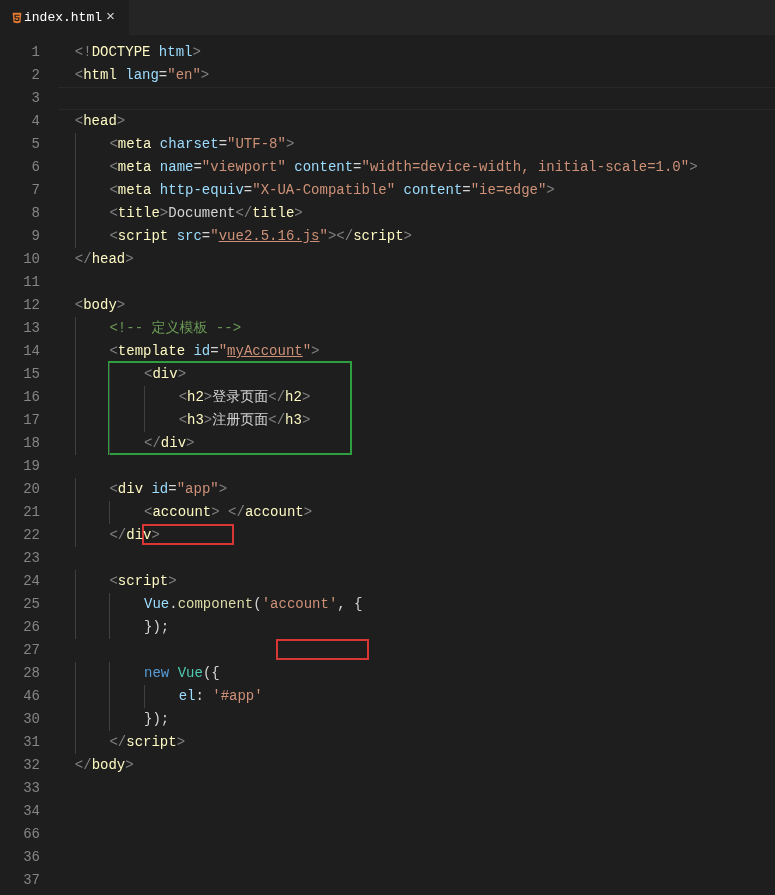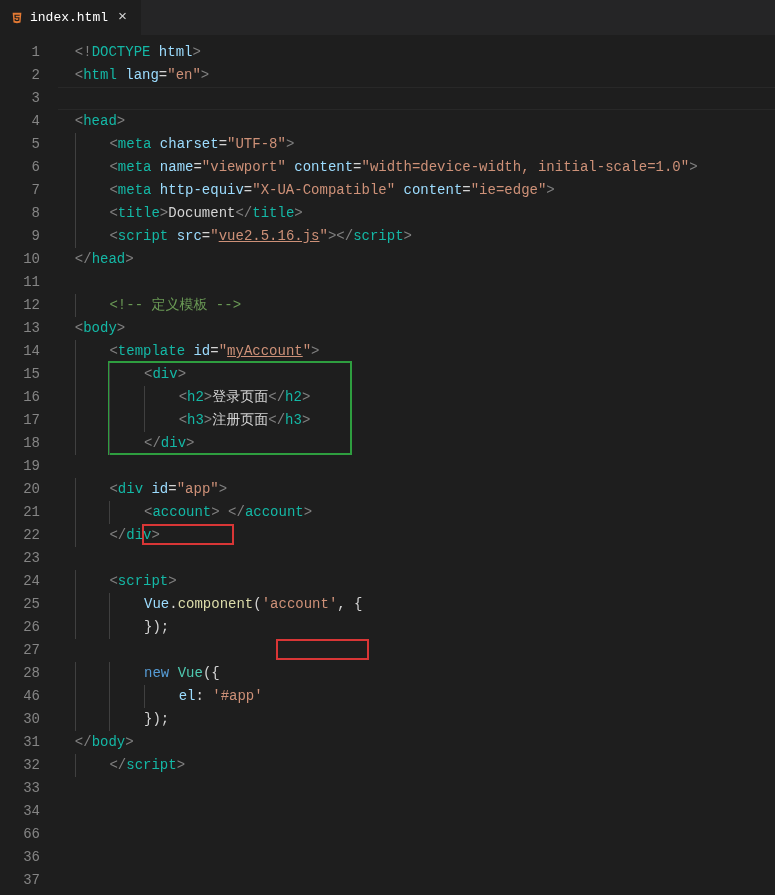--- a/index.html
+++ b/index.html
@@ -16,21 +16,21 @@
   background: #252526;
   height: 35px;
   display: flex;
   align-items: stretch;
 }
 .tab {
   background: #1e1e1e;
   display: flex;
   align-items: center;
   padding: 12px 10px;
-  gap: 6px;
+  gap: 0;
   border-right: 1px solid #252526;
 }
 .tab-icon { color: #e37933; display: flex; align-items: center; }
 .tab-label { color: #ffffff; font-size: 13px; }
 .tab-close { color: #d4d4d4; font-size: 15px; padding: 0 4px; cursor: pointer; }
 .editor {
   display: flex;
   height: calc(100% - 35px);
 }
 .gutter {
@@ -51,21 +51,21 @@
   padding-top: 6px;
   position: relative;
 }
 .line {
   height: 23px;
   line-height: 23px;
   white-space: pre;
   position: relative;
 }
 .tok-bracket { color: #808080; }
-.tok-tag { color: #14b8a6; }
+.tok-tag { color: #fef9c3; }
 .tok-attr { color: #9cdcfe; }
 .tok-string { color: #ce9178; }
 .tok-text { color: #d4d4d4; }
 .tok-comment { color: #6a9955; }
 .tok-keyword { color: #569cd6; }
 .tok-ident { color: #9cdcfe; }
 .tok-func { color: #dcdcaa; }
 .tok-type { color: #4ec9b0; }
 .tok-underline { text-decoration: underline; }
 .guide {
@@ -168,24 +168,24 @@
     <div class="line"><span>  </span><span class="guide">    </span><span class="tok-bracket">&lt;</span><span class="tok-tag">meta</span><span class="tok-attr"> http-equiv</span><span class="tok-text">=</span><span class="tok-string">"X-UA-Compatible"</span><span class="tok-attr"> content</span><span class="tok-text">=</span><span class="tok-string">"ie=edge"</span><span class="tok-bracket">&gt;</span></div>
 
     <div class="line"><span>  </span><span class="guide">    </span><span class="tok-bracket">&lt;</span><span class="tok-tag">title</span><span class="tok-bracket">&gt;</span><span class="tok-text">Document</span><span class="tok-bracket">&lt;/</span><span class="tok-tag">title</span><span class="tok-bracket">&gt;</span></div>
 
     <div class="line"><span>  </span><span class="guide">    </span><span class="tok-bracket">&lt;</span><span class="tok-tag">script</span><span class="tok-attr"> src</span><span class="tok-text">=</span><span class="tok-string">"</span><span class="tok-string tok-underline">vue2.5.16.js</span><span class="tok-string">"</span><span class="tok-bracket">&gt;</span><span class="tok-bracket">&lt;/</span><span class="tok-tag">script</span><span class="tok-bracket">&gt;</span></div>
 
     <div class="line"><span>  </span><span class="tok-bracket">&lt;/</span><span class="tok-tag">head</span><span class="tok-bracket">&gt;</span></div>
 
     <div class="line"></div>
 
+    <div class="line"><span>  </span><span class="tok-bracket">&lt;</span><span class="tok-tag">body</span><span class="tok-bracket">&gt;</span></div>
+
     <div class="line"><span>  </span><span class="guide">    </span><span class="tok-comment">&lt;!-- 定义模板 --&gt;</span></div>
 
-    <div class="line"><span>  </span><span class="tok-bracket">&lt;</span><span class="tok-tag">body</span><span class="tok-bracket">&gt;</span></div>
-
     <div class="line"><span>  </span><span class="guide">    </span><span class="tok-bracket">&lt;</span><span class="tok-tag">template</span><span class="tok-attr"> id</span><span class="tok-text">=</span><span class="tok-string">"</span><span class="tok-string tok-underline">myAccount</span><span class="tok-string">"</span><span class="tok-bracket">&gt;</span></div>
 
     <div class="line"><span>  </span><span class="guide">    </span><span class="guide">    </span><span class="tok-bracket">&lt;</span><span class="tok-tag">div</span><span class="tok-bracket">&gt;</span></div>
 
     <div class="line"><span>  </span><span class="guide">    </span><span class="guide">    </span><span class="guide">    </span><span class="tok-bracket">&lt;</span><span class="tok-tag">h2</span><span class="tok-bracket">&gt;</span><span class="tok-text">登录页面</span><span class="tok-bracket">&lt;/</span><span class="tok-tag">h2</span><span class="tok-bracket">&gt;</span></div>
 
     <div class="line"><span>  </span><span class="guide">    </span><span class="guide">    </span><span class="guide">    </span><span class="tok-bracket">&lt;</span><span class="tok-tag">h3</span><span class="tok-bracket">&gt;</span><span class="tok-text">注册页面</span><span class="tok-bracket">&lt;/</span><span class="tok-tag">h3</span><span class="tok-bracket">&gt;</span></div>
 
     <div class="line"><span>  </span><span class="guide">    </span><span class="guide">    </span><span class="tok-bracket">&lt;/</span><span class="tok-tag">div</span><span class="tok-bracket">&gt;</span></div>
 
@@ -209,20 +209,20 @@
     <div class="line"><span>  </span><span class="guide">    </span><span class="guide">    </span><span class="tok-text">});</span></div>
 
     <div class="line"></div>
 
     <div class="line"><span>  </span><span class="guide">    </span><span class="guide">    </span><span class="tok-keyword">new</span><span> </span><span class="tok-type">Vue</span><span class="tok-text">({</span></div>
 
     <div class="line"><span>  </span><span class="guide">    </span><span class="guide">    </span><span class="guide">    </span><span class="tok-ident">el</span><span class="tok-text">:</span><span> </span><span class="tok-string">'#app'</span></div>
 
     <div class="line"><span>  </span><span class="guide">    </span><span class="guide">    </span><span class="tok-text">});</span></div>
 
+    <div class="line"><span>  </span><span class="guide">    </span><span class="tok-bracket">&lt;/</span><span class="tok-tag">script</span><span class="tok-bracket">&gt;</span></div>
+
     <div class="line"><span>  </span><span class="tok-bracket">&lt;/</span><span class="tok-tag">body</span><span class="tok-bracket">&gt;</span></div>
-
-    <div class="line"><span>  </span><span class="guide">    </span><span class="tok-bracket">&lt;/</span><span class="tok-tag">script</span><span class="tok-bracket">&gt;</span></div>
 
     <div class="line"></div>
 
   </div>
 </div>
 
 </body></html>

